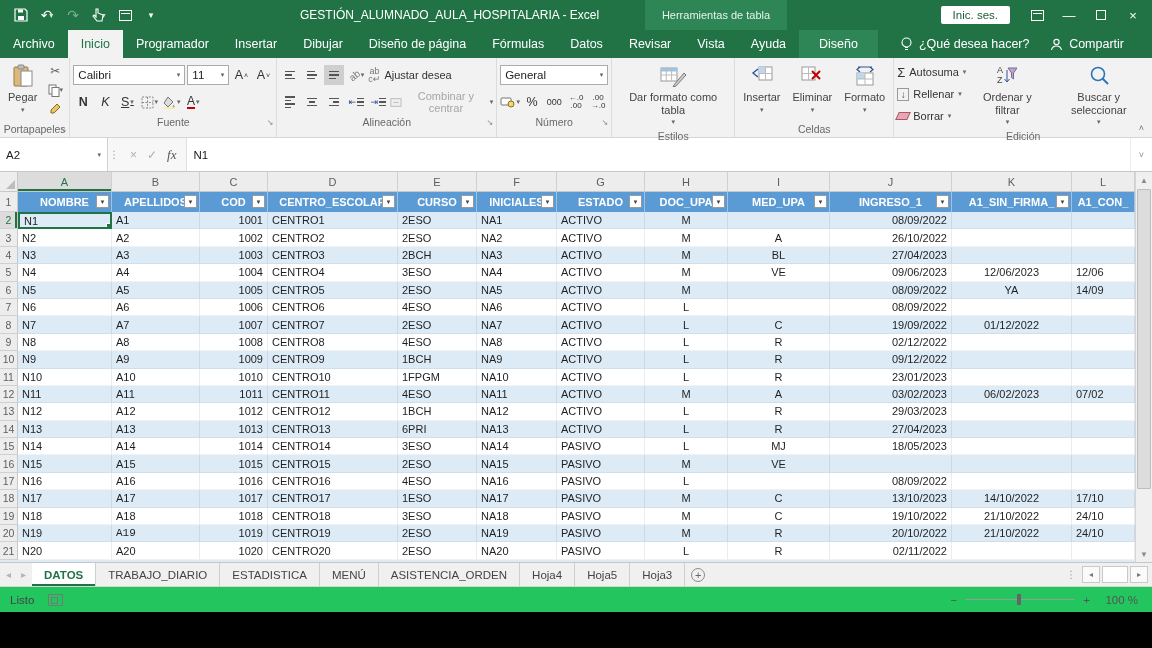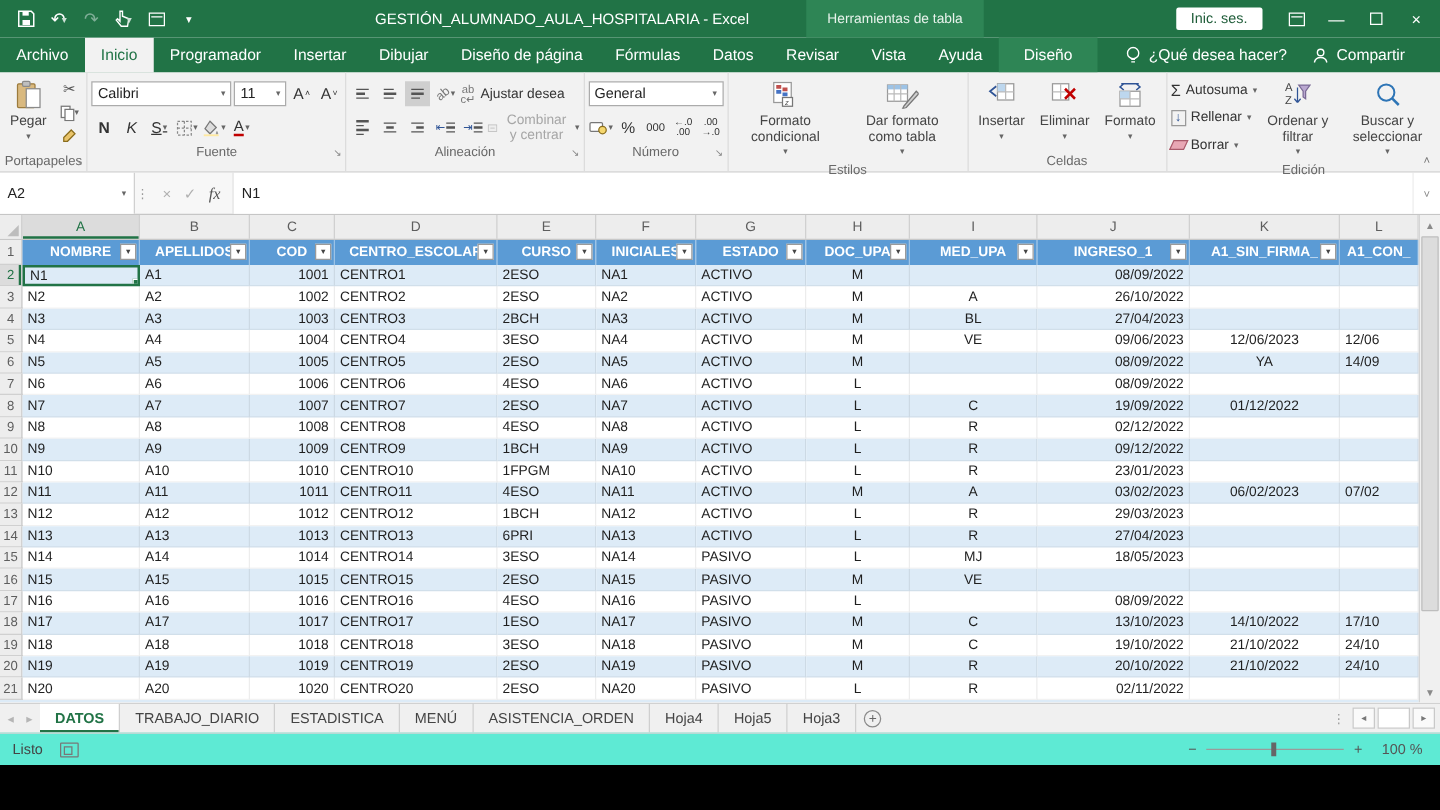--- a/index.html
+++ b/index.html
@@ -89,21 +89,21 @@
   .stab { padding:0 12px; display:flex; align-items:center; border-right:1px solid #cfcfcf; background:transparent; border-top:none; border-bottom:none; border-left:none; font-size:11.5px; color:#444; font-family:"Liberation Sans",sans-serif; white-space:nowrap; }
   .stab.active { background:#fff; color:#217346; font-weight:bold; box-shadow:inset 0 -2px 0 #217346; }
   .addsheet { width:26px; display:flex; align-items:center; justify-content:center; }
   .addsheet b { width:14px; height:14px; border:1px solid #8a8a8a; border-radius:50%; color:#666; font-size:11px; line-height:12px; text-align:center; font-weight:normal; }
   .hsb { display:flex; align-items:center; gap:2px; padding-right:4px; }
   .hsb .dots { color:#9a9a9a; font-size:10px; margin-right:4px; }
   .hsb .harr { width:18px; height:17px; border:1px solid #c9c9c9; background:#fafafa; display:flex; align-items:center; justify-content:center; font-size:8px; color:#777; }
   .hsb .hthumb { width:26px; height:17px; background:#fff; border:1px solid #c9c9c9; }
 
   
-  .statusbar { height:26px; background:#5eead4; border-top:1px solid #d5d5d5; display:flex; align-items:center; flex:0 0 auto; font-size:11.5px; color:#444; }
+  .statusbar { height:26px; background:#22c55e; border-top:1px solid #d5d5d5; display:flex; align-items:center; flex:0 0 auto; font-size:11.5px; color:#444; }
   .macroicon { width:15px; height:12px; border:1px solid #777; border-radius:1px; margin-left:14px; position:relative; }
   .macroicon::after { content:""; position:absolute; left:2px; top:2px; width:5px; height:5px; border:1px solid #777; }
   .zoomctl { display:flex; align-items:center; gap:8px; padding-right:14px; color:#555; }
   .ztrack { width:110px; height:1px; background:#9a9a9a; position:relative; }
   .ztrack .zthumb { position:absolute; left:52px; top:-5px; width:4px; height:11px; background:#666; }
   .zpct { width:40px; text-align:right; }
 
   .blackband { height:36px; background:#000; flex:0 0 auto; }
 
   svg { display:block; }
@@ -389,35 +389,20 @@
       <div class="glabel">
           <span>Número</span>
           <span class="dlg">↘</span>
         </div>
     </div>
 
     <div class="rgroup">
       <div class="gbody">
         <button class="bigbtn">
           <span class="bicon">
-            <svg width="22" height="22" viewBox="0 0 22 22">
-                <rect x="2" y="1" width="14" height="16" fill="#fff" stroke="#999"></rect>
-                <rect x="4" y="3" width="4" height="3" fill="#c0504d"></rect>
-                <rect x="4" y="7" width="4" height="3" fill="#4472c4"></rect>
-                <rect x="9" y="5" width="4" height="3" fill="#c0504d"></rect>
-                <rect x="9" y="9" width="4" height="3" fill="#4472c4"></rect>
-                <rect x="9" y="13" width="8" height="7" fill="#fff" stroke="#777"></rect>
-                <text x="11" y="19" font-size="6" fill="#555" font-style="italic">z</text>
-              </svg>
-          </span>
-          <span>Formato condicional</span>
-          <span class="caret-s">▾</span>
-        </button>
-        <button class="bigbtn">
-          <span class="bicon">
             <svg width="26" height="22" viewBox="0 0 26 22">
                 <rect x="1" y="3" width="16" height="13" fill="#fff" stroke="#999"></rect>
                 <rect x="1" y="3" width="16" height="3.5" fill="#9dc3e6"></rect>
                 <path d="M1 10h16M6.3 3v13M11.6 3v13" stroke="#bbb"></path>
                 <path d="M14 20L24 8l2 2-10 11-3 1z" fill="#cfcfcf" stroke="#777"></path>
               </svg>
           </span>
           <span>Dar formato como tabla</span>
           <span class="caret-s">▾</span>
         </button>
@@ -868,21 +853,21 @@
           <div class="gcell" style="width: 88px; justify-content: flex-start;">PASIVO</div>
           <div class="gcell" style="width: 83px; justify-content: center;">M</div>
           <div class="gcell" style="width: 102px; justify-content: center;">C</div>
           <div class="gcell" style="width: 122px; justify-content: flex-end;">19/10/2022</div>
           <div class="gcell" style="width: 120px; justify-content: center;">21/10/2022</div>
           <div class="gcell" style="width: 63px; justify-content: flex-start;">24/10</div>
         </div>
         <div class="grow band">
           <div class="gut">20</div>
           <div class="gcell" style="width: 94px; justify-content: flex-start;">N19</div>
-          <div class="gcell" style="width: 88px; justify-content: flex-start;">A19</div>
+          <div class="gcell" style="width: 88px; justify-content: flex-start; font-family: Liberation Mono, monospace;">A19</div>
           <div class="gcell" style="width: 68px; justify-content: flex-end;">1019</div>
           <div class="gcell" style="width: 130px; justify-content: flex-start;">CENTRO19</div>
           <div class="gcell" style="width: 79px; justify-content: flex-start;">2ESO</div>
           <div class="gcell" style="width: 80px; justify-content: flex-start;">NA19</div>
           <div class="gcell" style="width: 88px; justify-content: flex-start;">PASIVO</div>
           <div class="gcell" style="width: 83px; justify-content: center;">M</div>
           <div class="gcell" style="width: 102px; justify-content: center;">R</div>
           <div class="gcell" style="width: 122px; justify-content: flex-end;">20/10/2022</div>
           <div class="gcell" style="width: 120px; justify-content: center;">21/10/2022</div>
           <div class="gcell" style="width: 63px; justify-content: flex-start;">24/10</div>

